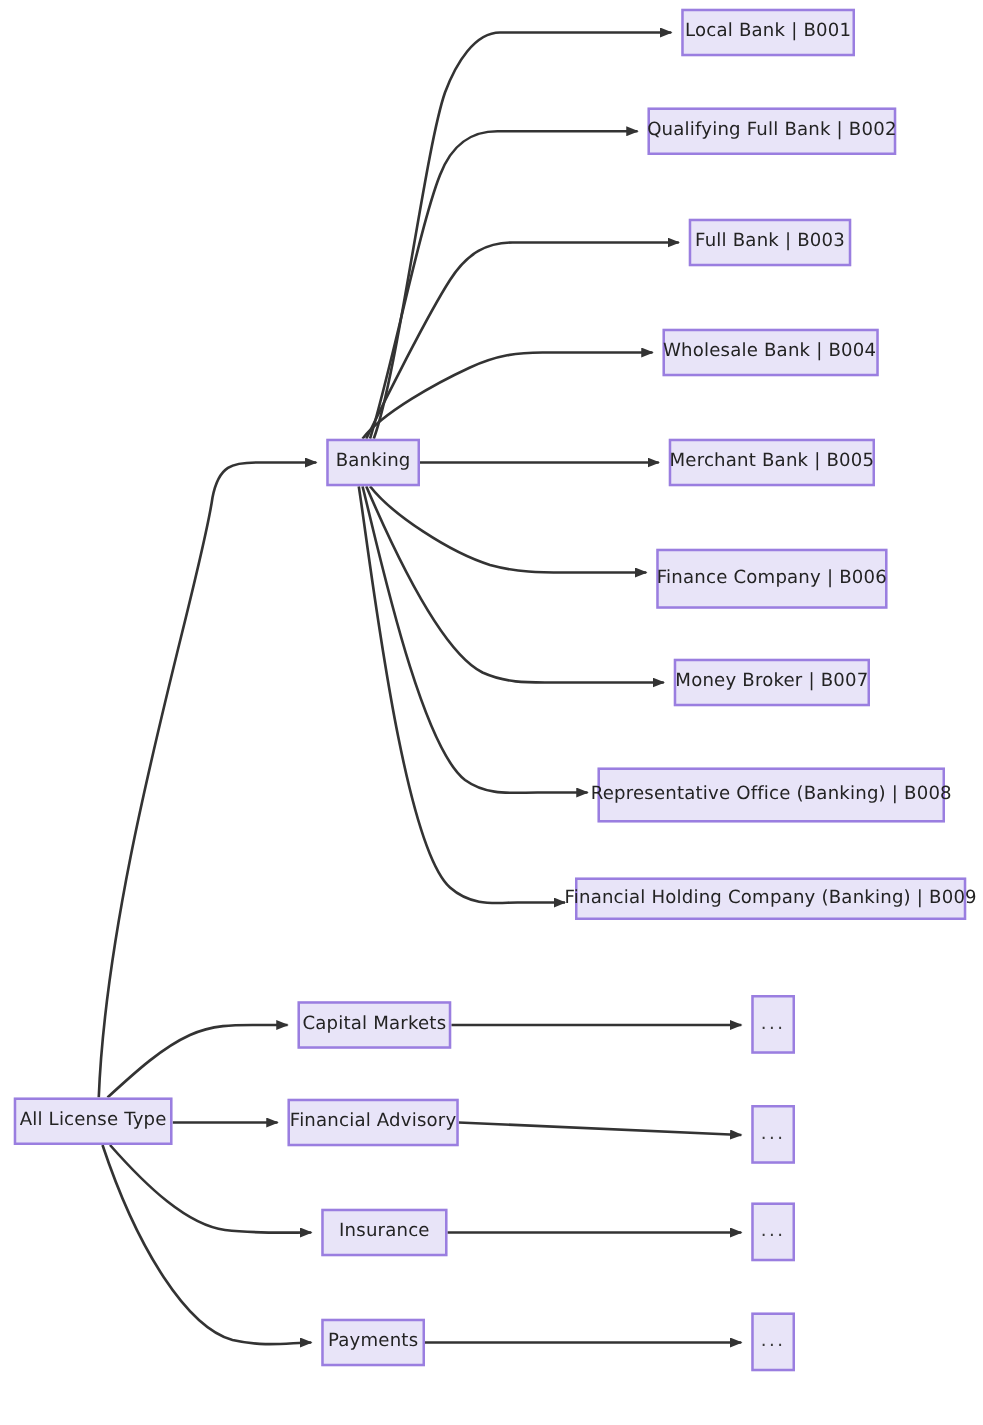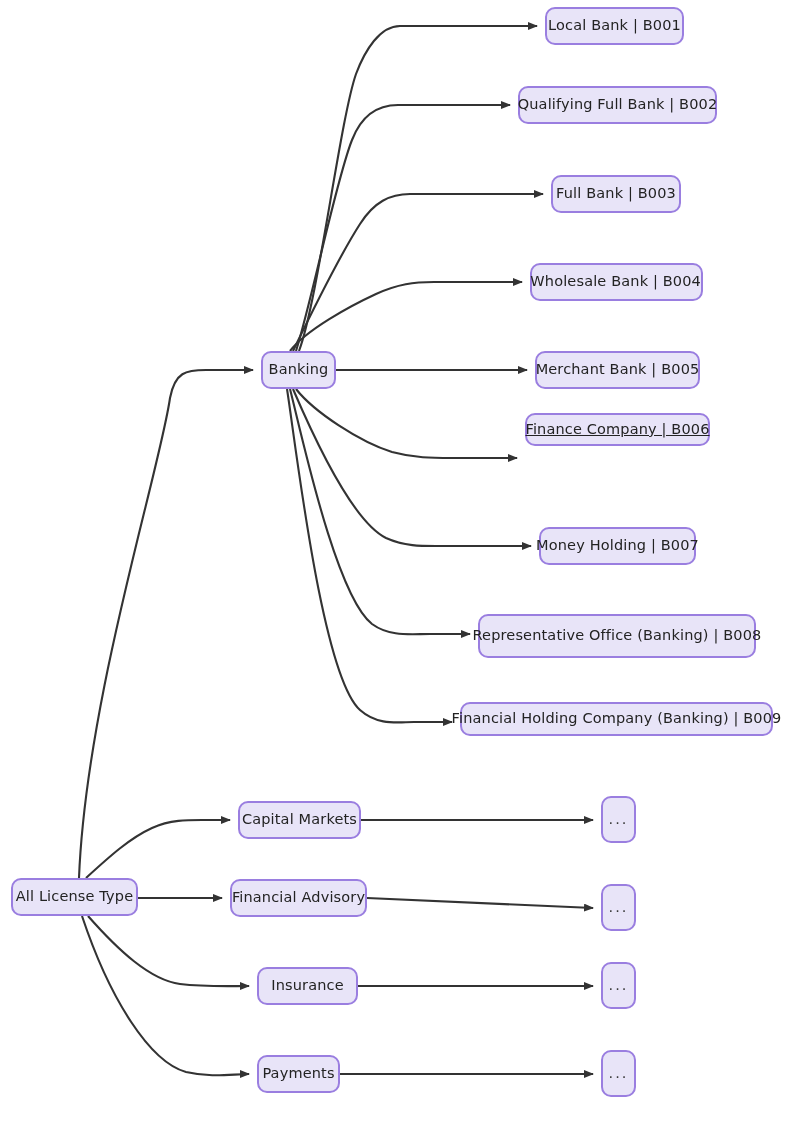--- a/index.html
+++ b/index.html
@@ -24,21 +24,21 @@
     top: 0;
     width: 786px;
     height: 1140px;
     pointer-events: none;
   }
   .node {
     position: absolute;
     box-sizing: border-box;
     background: #e8e4f8;
     border: 2px solid #9a7ee0;
-    border-radius: 10px;
+    border-radius: 0;
     display: flex;
     align-items: center;
     justify-content: center;
     color: #232323;
     font-size: 14.5px;
     line-height: 1.1;
     white-space: nowrap;
     letter-spacing: 0.15px;
   }
   .node.ellipsis {
@@ -107,25 +107,25 @@
       </div>
       <div class="node" style="left: 551px; top: 175px; width: 130px; height: 38px;">
         <span>Full Bank  |  B003</span>
       </div>
       <div class="node" style="left: 530px; top: 263px; width: 173px; height: 38px; justify-content: flex-end;">
         <span>Wholesale Bank  |  B004</span>
       </div>
       <div class="node" style="left: 535px; top: 351px; width: 165px; height: 38px;">
         <span>Merchant Bank |  B005</span>
       </div>
-      <div class="node" style="left: 525px; top: 413px; width: 185px; height: 33px; text-decoration: underline;">
+      <div class="node" style="left: 525px; top: 439px; width: 185px; height: 48px;">
         <span>Finance Company |  B006</span>
       </div>
       <div class="node" style="left: 539px; top: 527px; width: 157px; height: 38px;">
-        <span>Money Holding |  B007</span>
+        <span>Money Broker |  B007</span>
       </div>
       <div class="node" style="left: 478px; top: 614px; width: 278px; height: 44px;">
         <span>Representative Office (Banking)  |  B008</span>
       </div>
       <div class="node" style="left: 460px; top: 702px; width: 313px; height: 34px;">
         <span>Financial Holding Company (Banking) | B009</span>
       </div>
       <div class="node ellipsis" style="left: 601px; top: 796px; width: 35px; height: 47px;">
         <span>...</span>
       </div>

